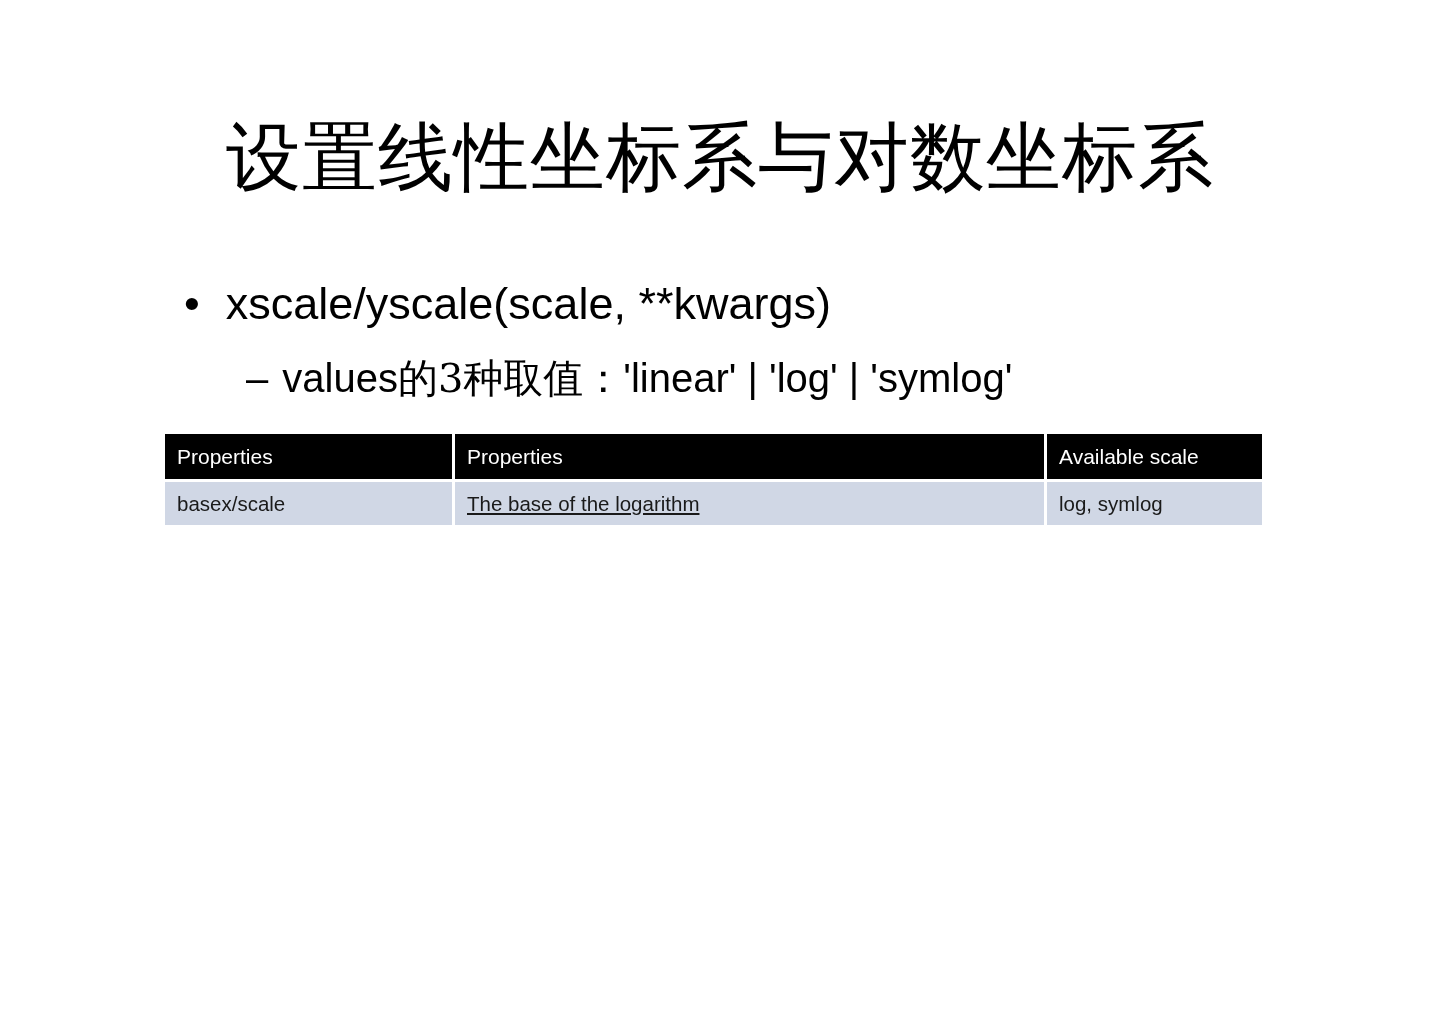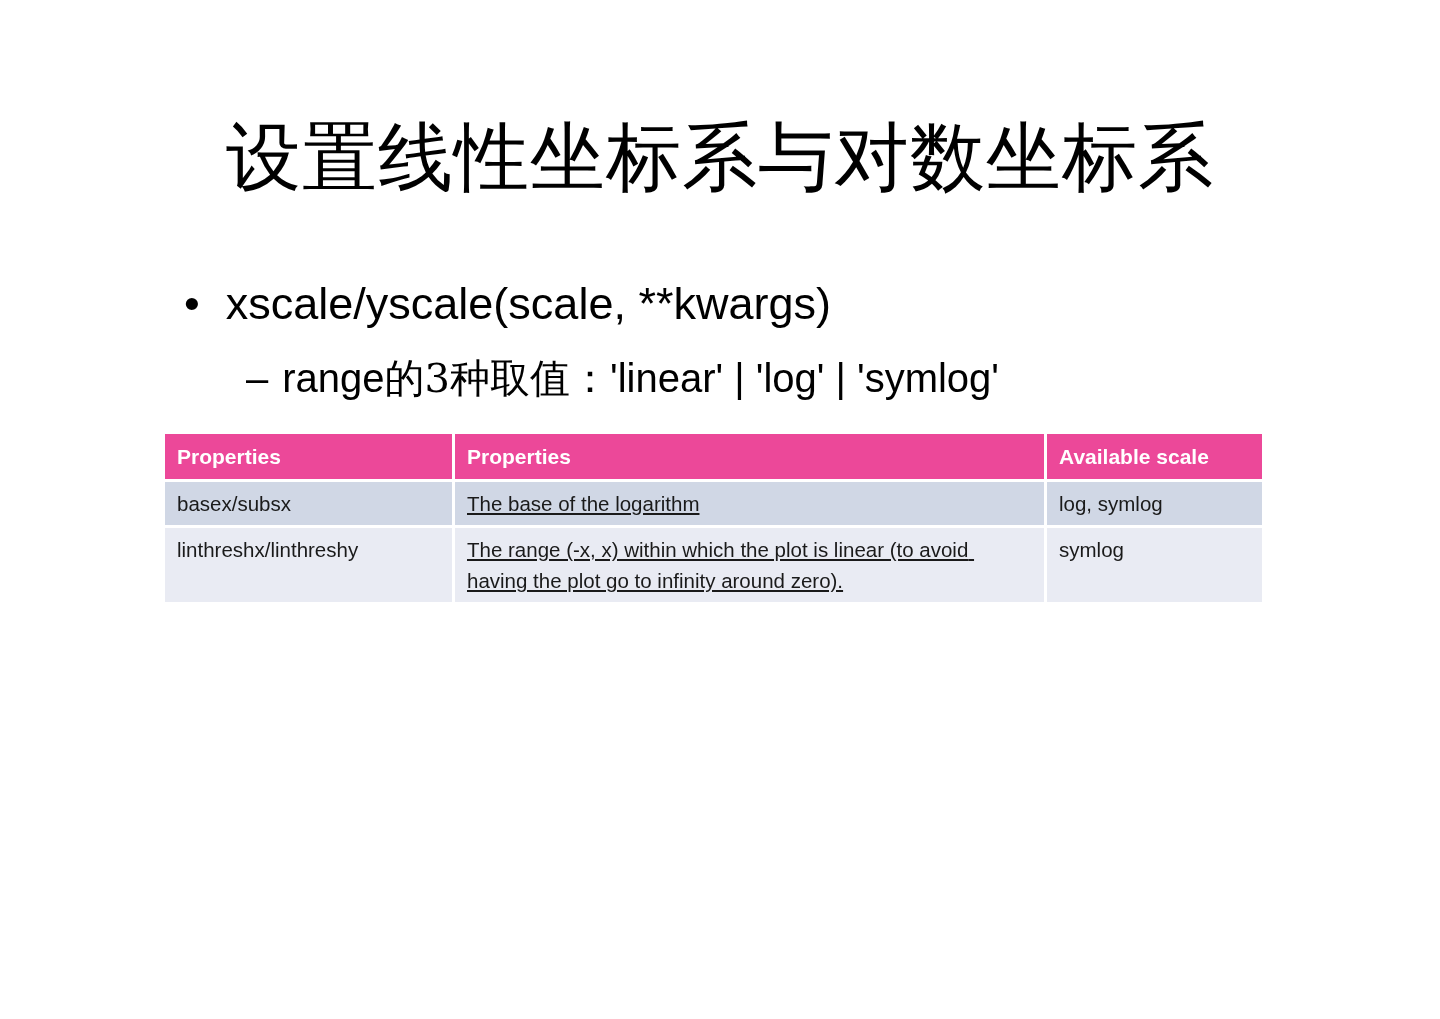--- a/index.html
+++ b/index.html
@@ -62,23 +62,23 @@
     box-sizing: border-box;
     vertical-align: top;
     text-align: left;
     padding: 6px 12px;
     font-size: 20.5px;
     line-height: 31px;
     color: #1a1a1a;
     overflow: hidden;
   }
   table.props thead th {
-    background: #ec4899;
+    background: #000000;
     color: #ffffff;
-    font-weight: bold;
+    font-weight: normal;
     font-size: 21px;
     vertical-align: middle;
     padding: 4px 12px;
   }
   table.props thead tr { height: 48px; }
   table.props tbody tr:nth-child(odd) td  { background: #d0d7e5; }
   table.props tbody tr:nth-child(even) td { background: #e9ebf3; }
   table.props tbody tr:nth-child(1) { height: 45px; }
   table.props tbody tr:nth-child(2) { height: 73px; }
   table.props tbody tr:nth-child(3) { height: 108px; }
@@ -93,43 +93,38 @@
 
   <div class="slide-title">设置线性坐标系与对数坐标系</div>
 
   <div class="bullet-1">
     <span class="marker">•</span>
     <span>xscale/yscale(scale, **kwargs)</span>
   </div>
 
   <div class="bullet-2">
     <span class="marker">–</span>
-    <span><span>range</span><span class="cjk">的3种取值：</span><span>'linear' | 'log' | 'symlog'</span></span>
+    <span><span>values</span><span class="cjk">的3种取值：</span><span>'linear' | 'log' | 'symlog'</span></span>
   </div>
 
   <table class="props">
     <colgroup>
       <col style="width:290px">
       <col style="width:592px">
       <col style="width:218px">
     </colgroup>
     <thead>
       <tr>
         <th>Properties</th>
         <th>Properties</th>
         <th>Available scale</th>
       </tr>
     </thead>
     <tbody>
       <tr>
-        <td>basex/subsx</td>
+        <td>basex/scale</td>
         <td class="cell-desc">The base of the logarithm</td>
         <td>log, symlog</td>
-      </tr>
-      <tr>
-        <td>linthreshx/linthreshy</td>
-        <td class="cell-desc">The range (-x, x) within which the plot is linear (to avoid having the plot go to infinity around zero).</td>
-        <td>symlog</td>
       </tr>
     </tbody>
   </table>
 
 </div>
 
 </body></html>

